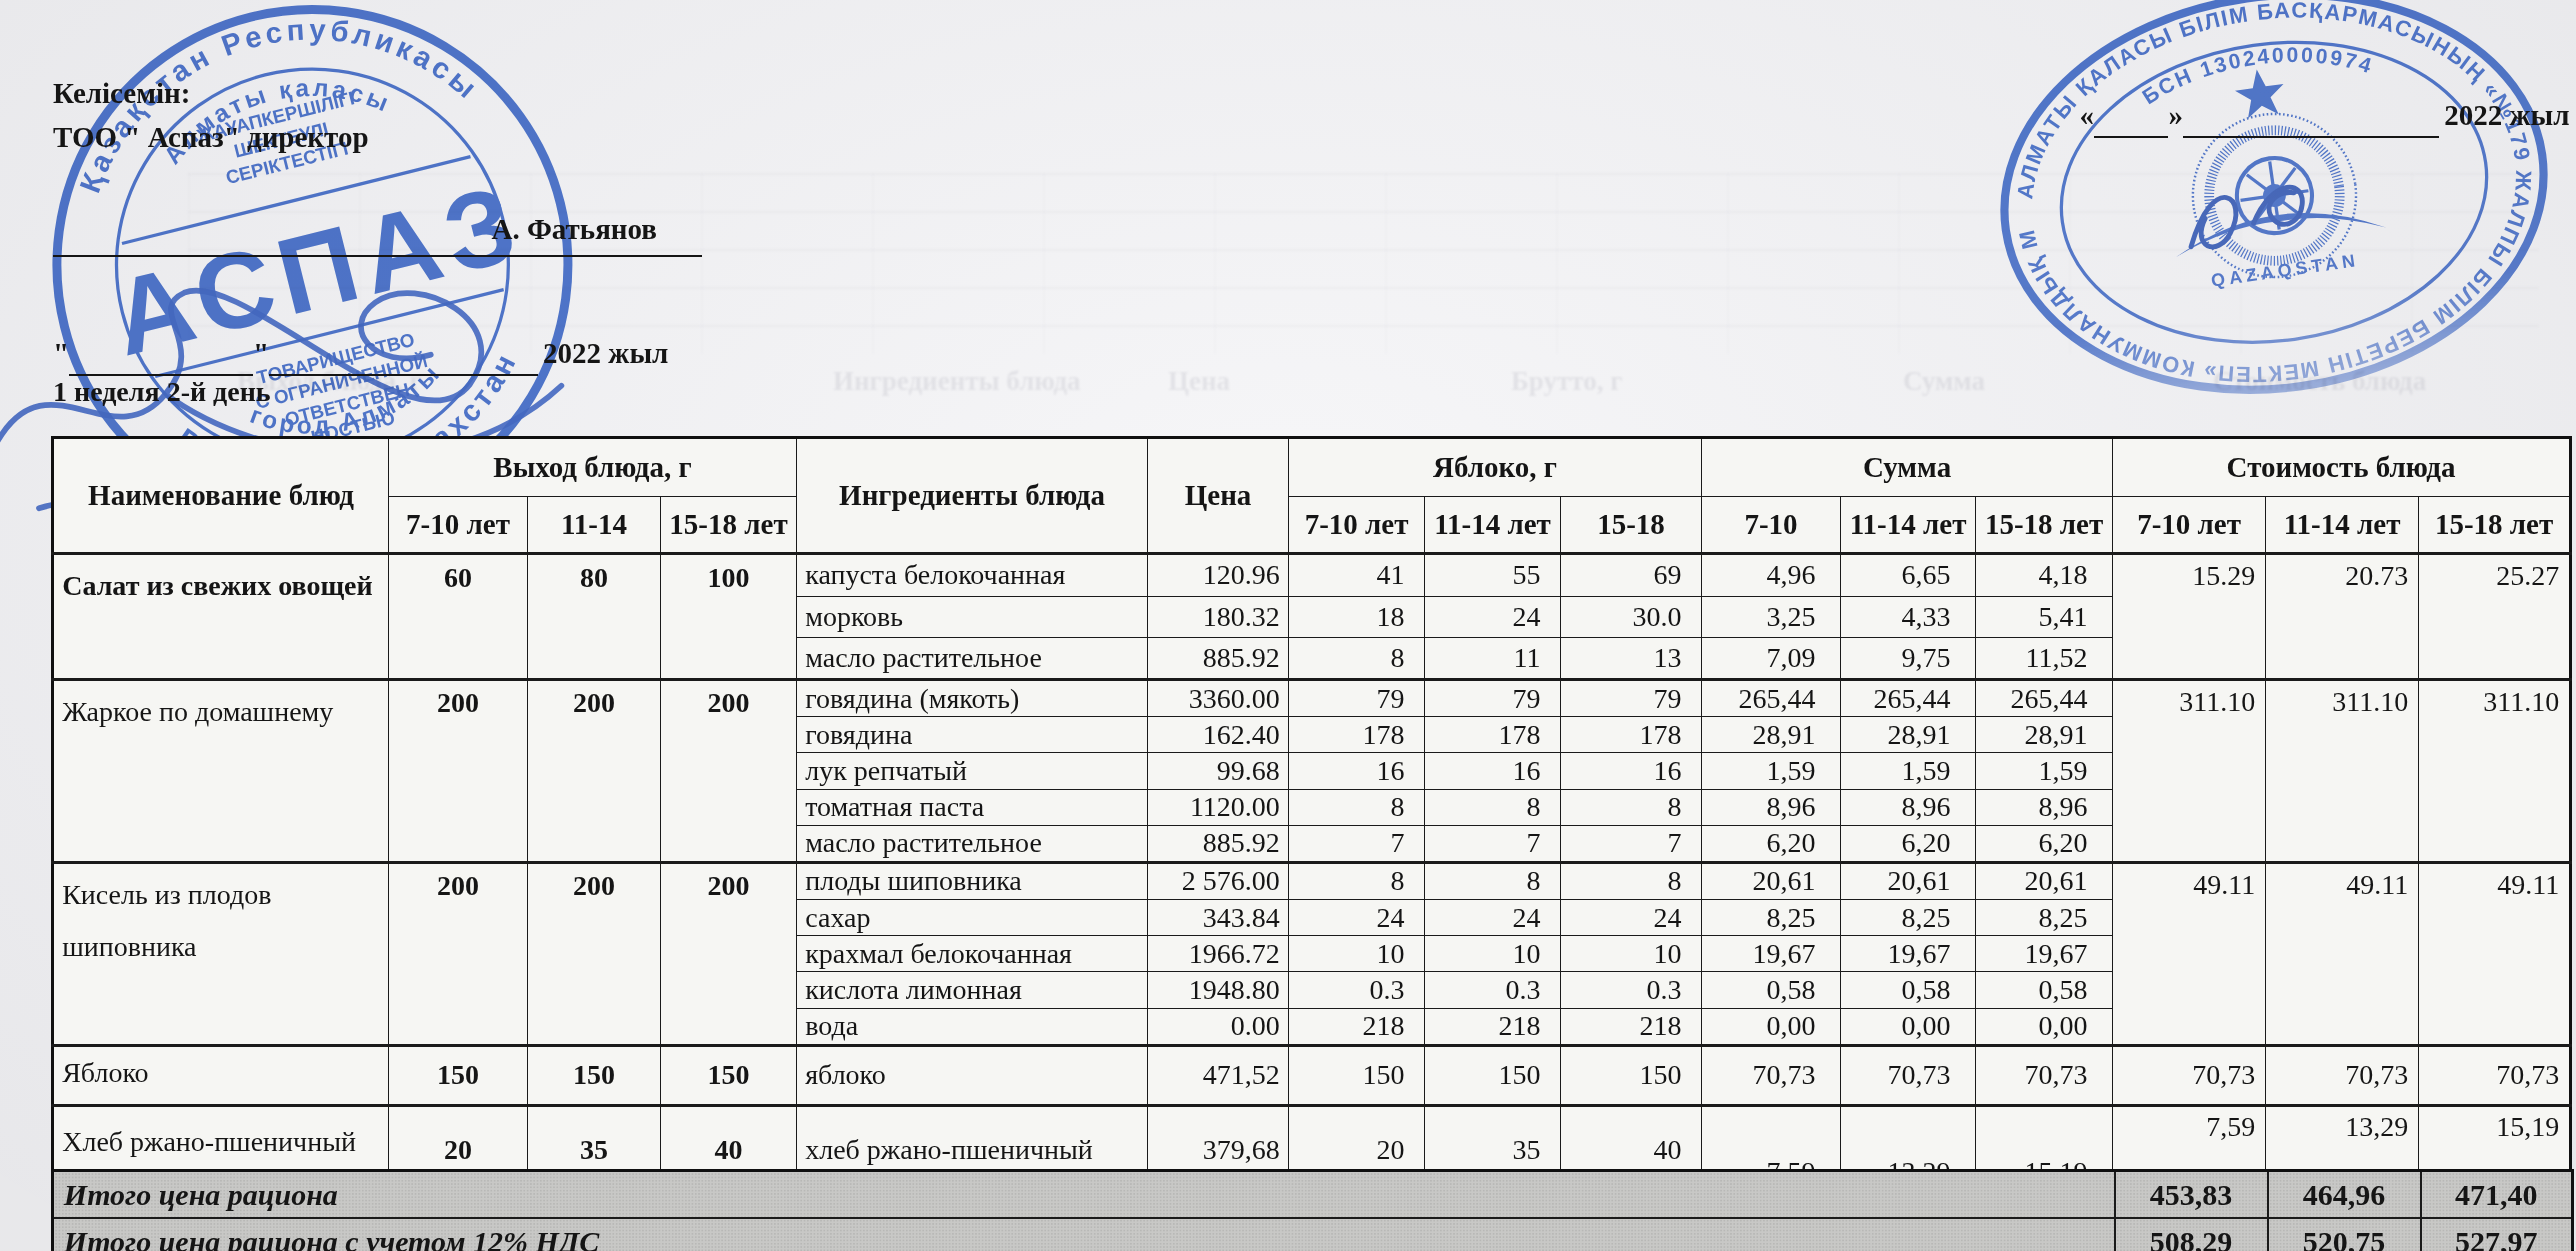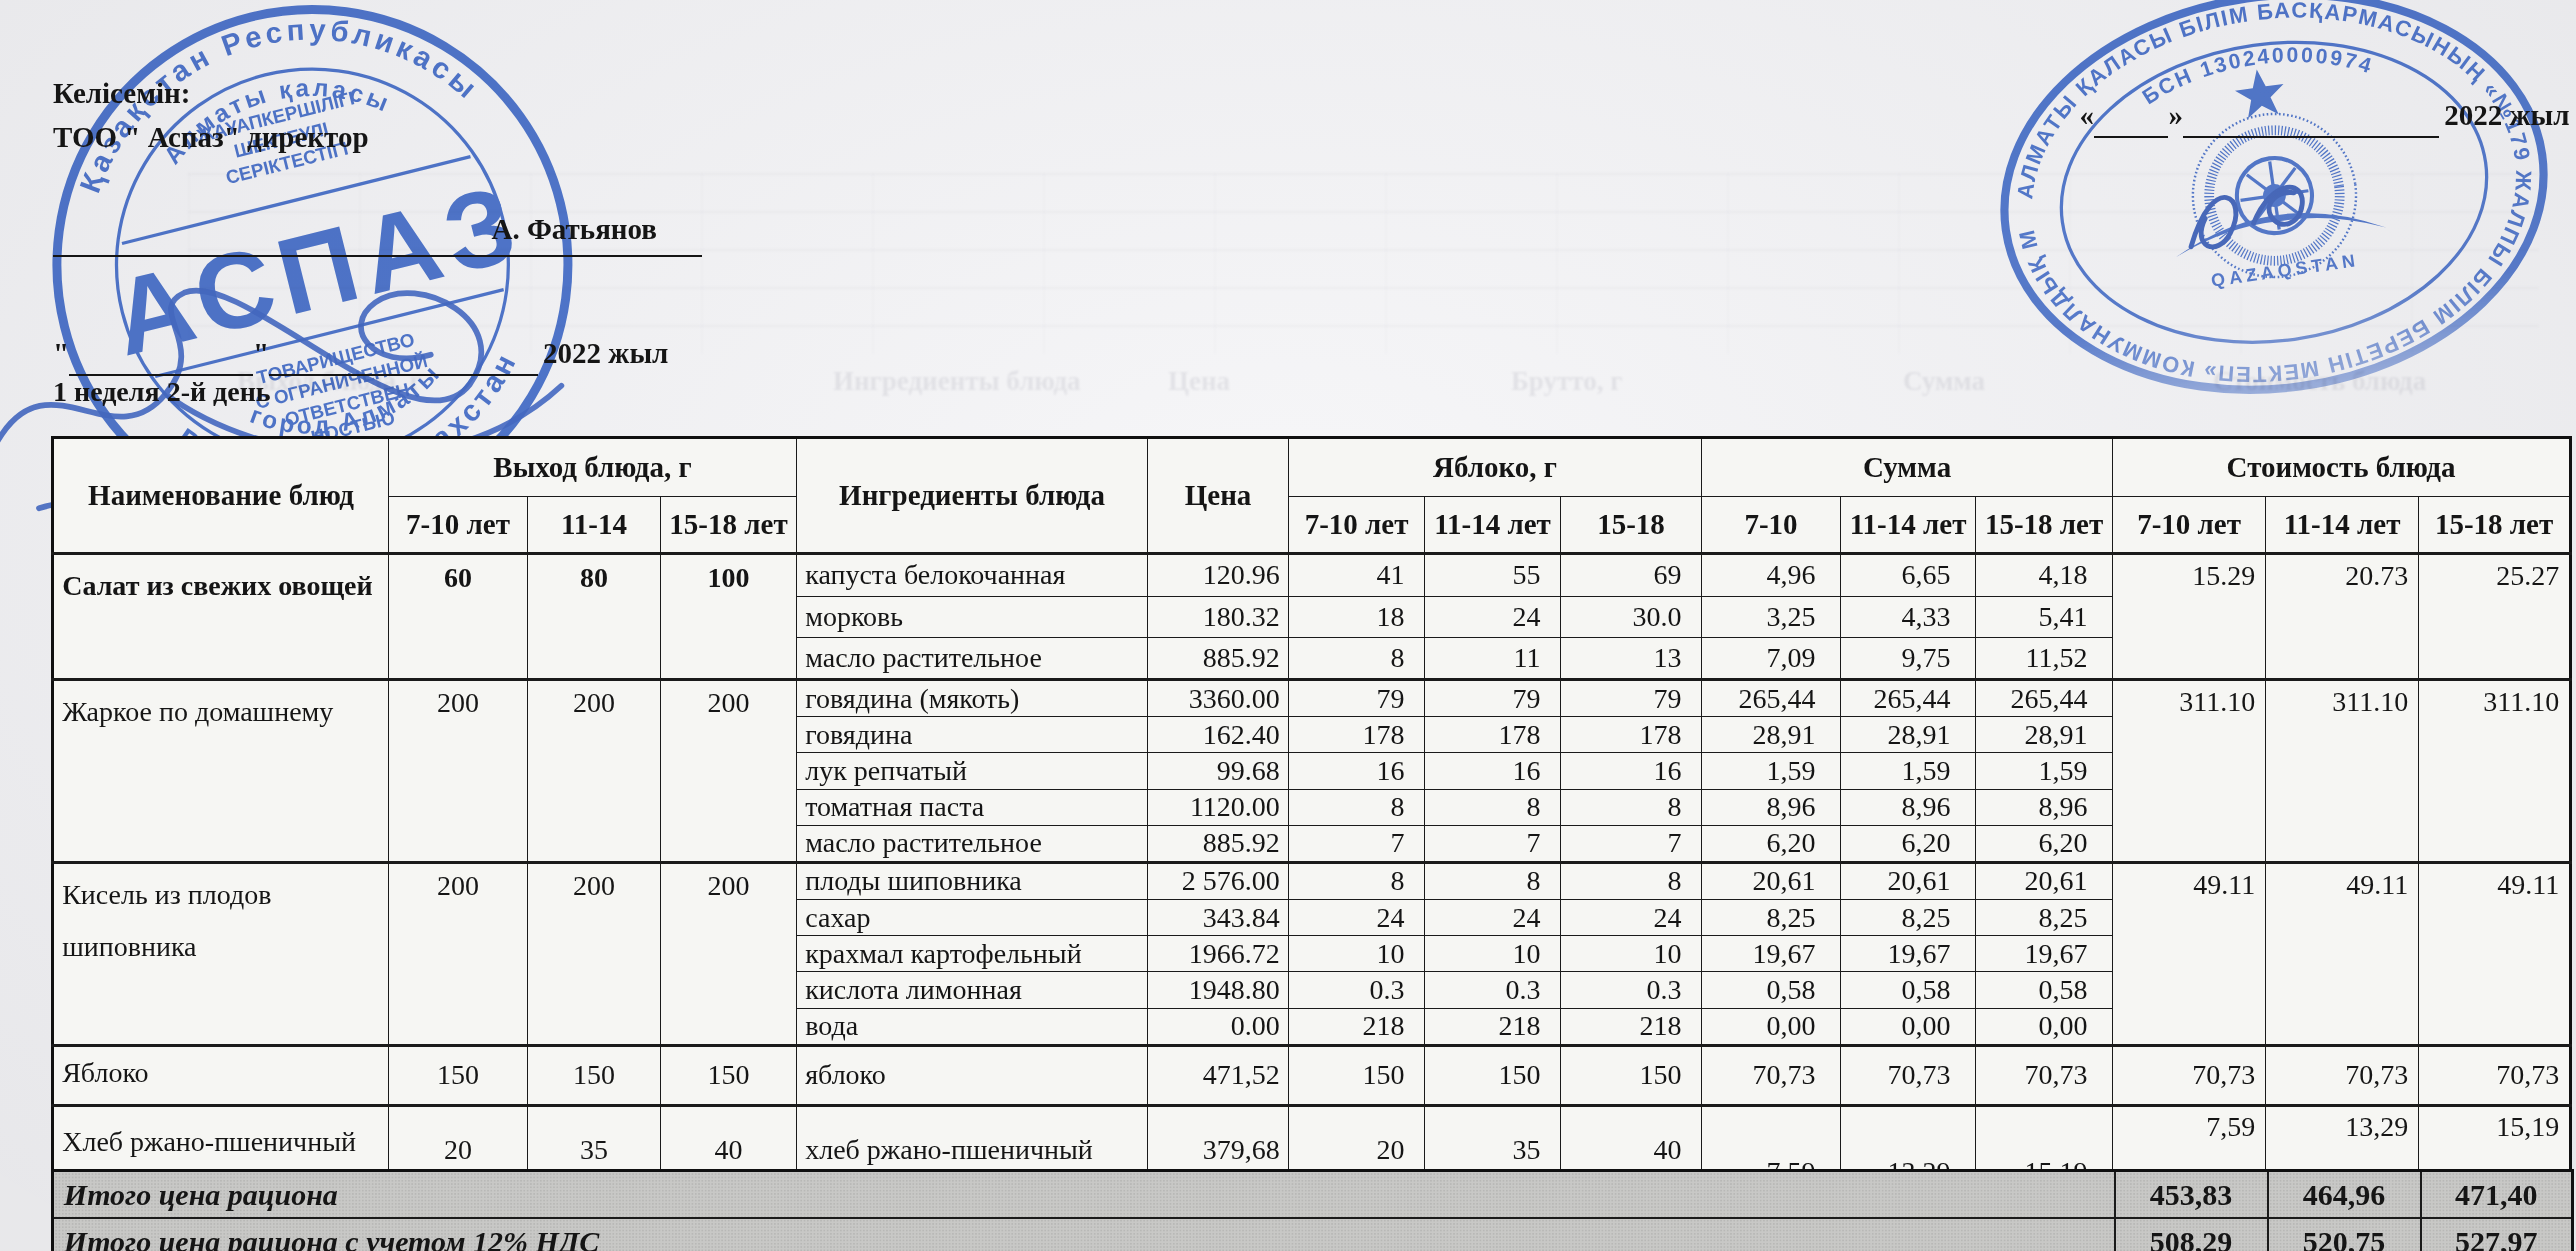--- a/index.html
+++ b/index.html
@@ -52,21 +52,21 @@
   table{border-collapse:collapse;table-layout:fixed;background:#f6f6f3;}
   .main-table{position:absolute;left:51px;top:436px;width:2520px;border:3.3px solid #101010;}
   .main-table th,.main-table td{border:1.6px solid #1a1a1a;font-size:28px;overflow:hidden;}
   .main-table thead th{font-weight:bold;font-size:29px;text-align:center;vertical-align:middle;padding:1.6px 3.3px;}
   .main-table thead tr:first-child th{height:54px;}
   .main-table thead tr:last-child th{height:52px;border-bottom-width:2.4px;}
   .block-top td{border-top-width:3.3px;}
   .dish{ text-align:left;padding:4.9px 8.2px;vertical-align:top;line-height:1.85;}
   .ingr{ text-align:left;padding:1.6px 8.2px;vertical-align:middle;}
   .num{ text-align:right;vertical-align:middle;}
-  .out{ text-align:center;vertical-align:top;padding-top:6.5px;}
+  .out{ text-align:center;vertical-align:top;padding-top:6.5px;font-weight:bold;}
   .price{padding-right:8.2px;}
   .brutto{padding-right:19.6px;}
   .sum{padding-right:24.5px;}
   .cost{padding-right:9.8px;vertical-align:top;padding-top:4.9px;}
   .dish-block-0 td{height:37px;}
   .dish-block-0 .dish,.dish-block-0 .out{font-weight:bold;}
   .dish-block-1 td,.dish-block-2 td{height:32px;}
   .dish-block-3 td{height:41px;}
   .dish-block-3 .dish,.dish-block-3 .out,.dish-block-3 .cost{vertical-align:middle;padding-top:0;}
   .dish-block-4 td{height:78px;}
@@ -370,21 +370,21 @@
           <td class="ingr">сахар</td>
           <td class="num price">343.84</td>
           <td class="num brutto">24</td>
           <td class="num brutto">24</td>
           <td class="num brutto">24</td>
           <td class="num sum">8,25</td>
           <td class="num sum">8,25</td>
           <td class="num sum">8,25</td>
         </tr>
         <tr class="dish-block-2">
-          <td class="ingr">крахмал картофельный</td>
+          <td class="ingr">крахмал белокочанная</td>
           <td class="num price">1966.72</td>
           <td class="num brutto">10</td>
           <td class="num brutto">10</td>
           <td class="num brutto">10</td>
           <td class="num sum">19,67</td>
           <td class="num sum">19,67</td>
           <td class="num sum">19,67</td>
         </tr>
         <tr class="dish-block-2">
           <td class="ingr">кислота лимонная</td>

